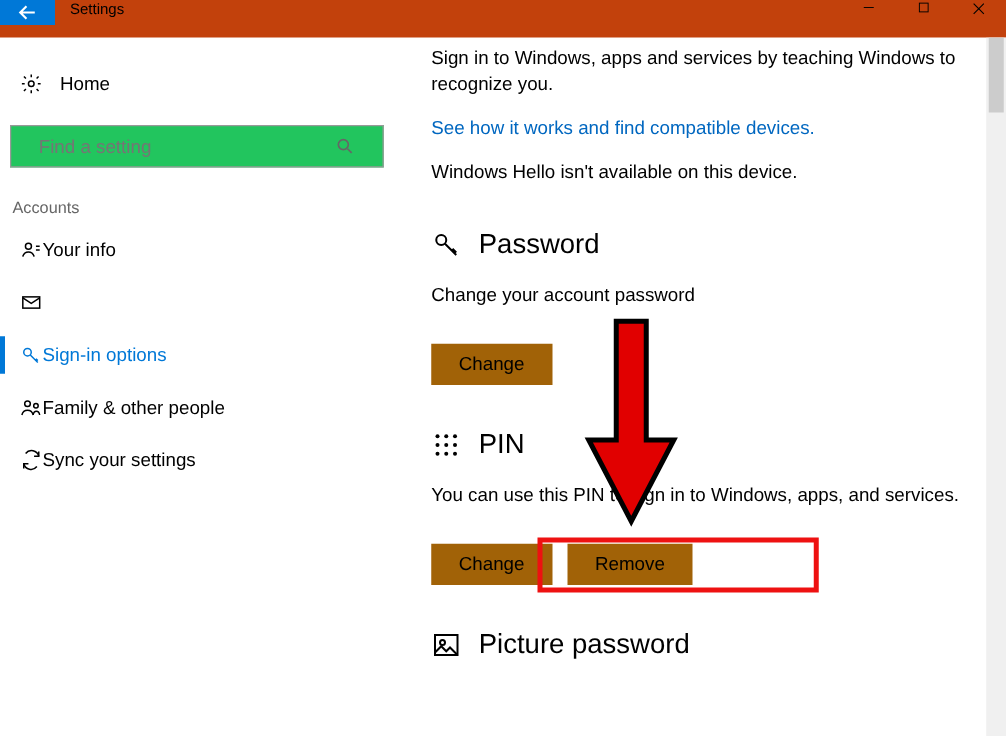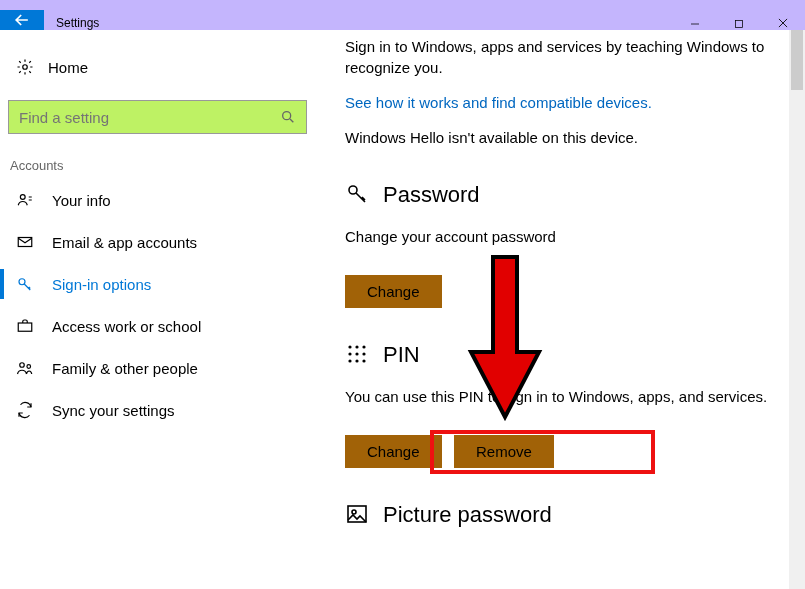--- a/index.html
+++ b/index.html
@@ -1,42 +1,42 @@
 <!DOCTYPE html>
 <html><head>
 <meta charset="utf-8">
 <style>
 *{box-sizing:border-box;margin:0;padding:0;font-family:"Segoe UI",Arial,sans-serif}
 body{width:805px;height:589px;background:#fff;position:relative;overflow:hidden}
-.titlebar{height:30px;display:flex;align-items:flex-end;background:#c4b5fd}
+.titlebar{height:30px;display:flex;align-items:flex-start;background:#c2410c}
 .back-btn{width:44px;background:#0078d7;color:#fff;display:flex;align-items:center;justify-content:center;font-size:18px}
 .title{flex:0 0 auto;padding:0 12px;display:flex;align-items:center;font-size:12px;color:#000}
 .spacer{flex:1}
 .win-btn{width:44px;display:flex;align-items:center;justify-content:center;font-size:16px;color:#000}
 .win-btn.min{font-size:18px}
 .body{display:flex;height:calc(100% - 30px)}
 .sidebar{width:315px;padding:18px 8px 0 8px}
 .home-row{display:flex;align-items:flex-end;gap:14px;padding:10px 2px 10px 8px;font-size:15px;color:#000}
 .gear{width:20px;height:20px}
-.searchbox{margin:14px 0 0 0;height:34px;border:1px solid #999;display:flex;align-items:center;padding:0 10px;color:#666;background:#bef264}
+.searchbox{margin:14px 0 0 0;height:34px;border:1px solid #999;display:flex;align-items:center;padding:0 22px;color:#666;background:#22c55e}
 .searchbox input{flex:1;border:none;outline:none;font-size:15px;color:#333;background:transparent}
 .searchbox .mag{width:16px;height:16px;color:#666}
 .category{margin:24px 0 6px 2px;font-size:13px;color:#666}
 .nav{}
-.nav-item{display:flex;align-items:center;gap:18px;padding:12px 8px;font-size:15px;color:#000;cursor:pointer;position:relative}
+.nav-item{display:flex;align-items:center;padding:12px 8px;font-size:15px;color:#000;cursor:pointer;position:relative}
 .nav-item.active{color:#0078d7}
 .nav-item.active::before{content:"";position:absolute;left:-8px;top:6px;bottom:6px;width:4px;background:#0078d7}
 .nav-icon{width:18px;height:18px;flex:0 0 18px;color:inherit;display:flex;align-items:center;justify-content:center}
 .content{flex:1;padding:6px 30px 0 30px;position:relative;overflow:hidden}
 .scroll{position:absolute;right:0;top:0;bottom:0;width:16px;background:#f0f0f0}
 .scroll-thumb{position:absolute;left:2px;right:2px;top:0;height:60px;background:#ccc}
 .para{font-size:15px;color:#000;line-height:1.4;margin-bottom:14px}
 .link{color:#0067c0;cursor:pointer;font-size:15px}
 .section{margin-top:34px}
-.section-head{display:flex;align-items:flex-start;gap:14px;margin-bottom:18px}
+.section-head{display:flex;align-items:flex-end;gap:14px;margin-bottom:18px}
 .section-icon{width:24px;height:24px;color:#000}
 .section-title{font-size:22px;font-weight:400;color:#000}
 .btn{display:inline-block;background:#a16207;color:#000;font-size:15px;padding:8px 22px;border:none;cursor:pointer;margin-top:14px;margin-right:8px}
 .highlight-box{position:absolute;border:4px solid #e11;pointer-events:none}
 .arrow-overlay{position:absolute;pointer-events:none}
 </style>
 </head>
 <body>
 
 <div class="titlebar">
@@ -94,39 +94,29 @@
         </span>
         <span>Your info</span>
       </div>
       <div class="nav-item">
         <span class="nav-icon">
           <svg viewBox="0 0 24 24" width="18" height="18" fill="none" stroke="currentColor" stroke-width="1.6">
               <rect x="3" y="6" width="18" height="12"></rect>
               <path d="M3 7l9 6 9-6"></path>
             </svg>
         </span>
-        <span>Email &amp; app accounts</span>
       </div>
       <div class="nav-item active">
         <span class="nav-icon">
           <svg viewBox="0 0 24 24" width="18" height="18" fill="none" stroke="currentColor" stroke-width="1.6">
               <circle cx="8" cy="9" r="4"></circle>
               <path d="M11 12l8 8M17 16l2 2"></path>
             </svg>
         </span>
         <span>Sign-in options</span>
-      </div>
-      <div class="nav-item">
-        <span class="nav-icon">
-          <svg viewBox="0 0 24 24" width="18" height="18" fill="none" stroke="currentColor" stroke-width="1.6">
-              <rect x="3" y="8" width="18" height="11"></rect>
-              <path d="M9 8V6a2 2 0 012-2h2a2 2 0 012 2v2"></path>
-            </svg>
-        </span>
-        <span>Access work or school</span>
       </div>
       <div class="nav-item">
         <span class="nav-icon">
           <svg viewBox="0 0 24 24" width="18" height="18" fill="none" stroke="currentColor" stroke-width="1.6">
               <circle cx="8" cy="8" r="3"></circle>
               <circle cx="17" cy="10" r="2.4"></circle>
               <path d="M2 20c1-4 4-5 6-5s5 1 6 5M14 20c.5-3 2-4 3.5-4s3 1 3.5 4"></path>
             </svg>
         </span>
         <span>Family &amp; other people</span>

